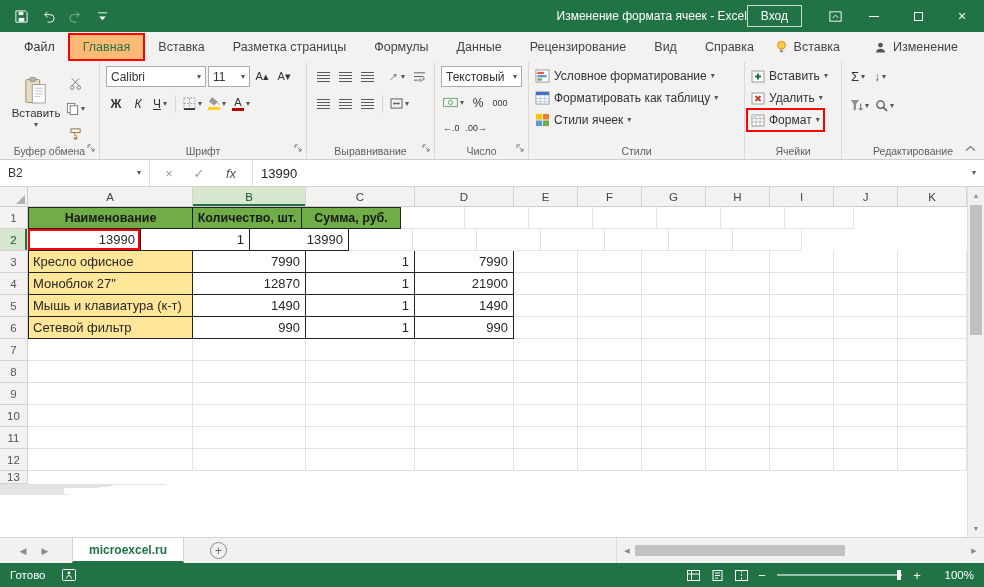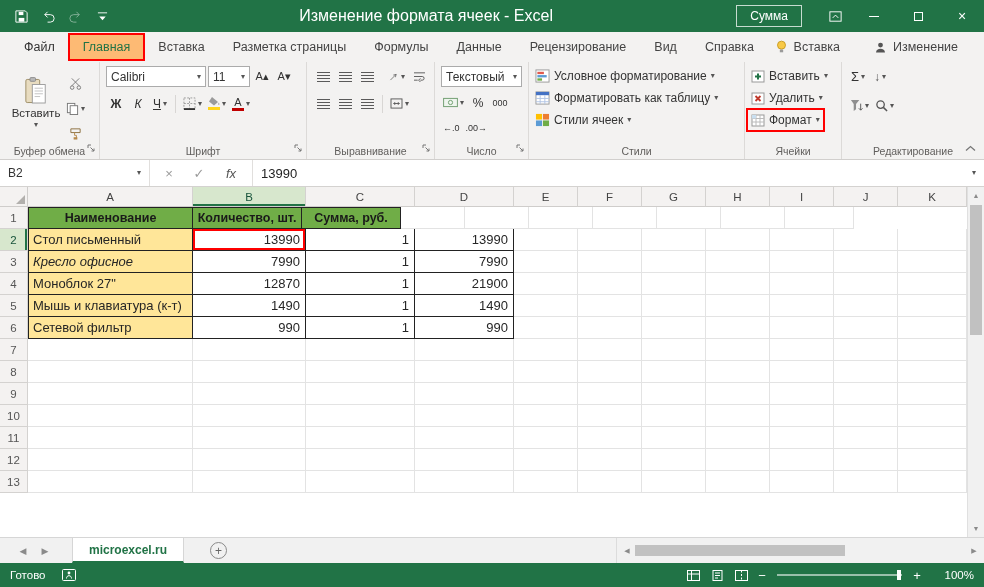--- a/index.html
+++ b/index.html
@@ -6,21 +6,21 @@
   html,body { width:984px; height:587px; overflow:hidden; }
   body { font-family:"Liberation Sans","DejaVu Sans",sans-serif; font-size:12px; color:#262626; background:#fff; }
   :root { --green:#217346; --red:#ff0000; --thead:#70ad47; --tname:#ffe699; --selhdr:#d7e7cd; --ribbon:#f3f2f1; }
   .app { width:984px; height:587px; display:flex; flex-direction:column; }
 
   
   .titlebar { height:32px; background:var(--green); display:flex; align-items:center; color:#fff; flex:0 0 auto; }
   .qat { display:flex; align-items:center; padding-left:8px; }
   .qat-btn { width:27px; height:32px; display:flex; align-items:center; justify-content:center; }
   .dim { opacity:.45; }
-  .tb-title { flex:1; text-align:center; font-size:16px; white-space:nowrap; overflow:hidden; }
+  .tb-title { flex:1; text-align:right; font-size:12px; white-space:nowrap; overflow:hidden; }
   .login { border:1px solid rgba(255,255,255,.75); padding:3px 13px; font-size:12px; margin-right:16px; white-space:nowrap; }
   .tb-ico { width:34px; height:32px; display:flex; align-items:center; justify-content:center; }
   .win { width:44px; height:32px; display:flex; align-items:center; justify-content:center; font-size:14px; }
   .win .box { width:9px; height:9px; border:1px solid #fff; display:block; }
   .win .line { width:10px; border-top:1px solid #fff; display:block; }
 
   
   .tabsrow { height:30px; background:var(--ribbon); display:flex; align-items:center; padding-left:10px; flex:0 0 auto; }
   .tab { padding:6px 14px; font-size:12.5px; color:#444; white-space:nowrap; }
   .tab.file { color:#333; }
@@ -133,21 +133,21 @@
           </svg>
       </div>
       <div class="qat-btn">
         <svg width="11" height="11" viewBox="0 0 12 12">
             <path d="M1 2h10" stroke="#fff"></path>
             <path d="M2.5 6l3.5 4 3.5-4z" fill="#fff"></path>
           </svg>
       </div>
     </div>
     <div class="tb-title">Изменение формата ячеек  -  Excel</div>
-    <div class="login">Сумма</div>
+    <div class="login">Вход</div>
     <div class="tb-ico">
       <svg width="15" height="15" viewBox="0 0 16 16">
           <rect x="2" y="3" width="12" height="10" fill="none" stroke="#fff"></rect>
           <path d="M5 9.5L8 6.5l3 3" fill="none" stroke="#fff"></path>
         </svg>
     </div>
     <div class="win">
         <span class="line"></span>
       </div>
     <div class="win">
@@ -519,35 +519,34 @@
           <div class="cell" style="width: 64px;"></div>
           <div class="cell" style="width: 64px;"></div>
           <div class="cell" style="width: 64px;"></div>
           <div class="cell" style="width: 64px;"></div>
           <div class="cell" style="width: 64px;"></div>
           <div class="cell" style="width: 64px;"></div>
           <div class="cell" style="width: 69px;"></div>
         </div>
         <div class="grid-row" style="height: 22px;">
           <div class="row-h sel" style="width: 28px;">2</div>
-          <div class="cell tname tleft" style="width: 165px;">Стол письменный</div>
           <div class="cell tnum active-cell" style="width: 113px;">13990</div>
           <div class="cell tnum" style="width: 109px;">1</div>
           <div class="cell tnum" style="width: 99px;">13990</div>
           <div class="cell" style="width: 64px;"></div>
           <div class="cell" style="width: 64px;"></div>
           <div class="cell" style="width: 64px;"></div>
           <div class="cell" style="width: 64px;"></div>
           <div class="cell" style="width: 64px;"></div>
           <div class="cell" style="width: 64px;"></div>
           <div class="cell" style="width: 69px;"></div>
         </div>
         <div class="grid-row" style="height: 22px;">
           <div class="row-h" style="width: 28px;">3</div>
-          <div class="cell tname tleft" style="width: 165px; font-style: italic;">Кресло офисное</div>
+          <div class="cell tname tleft" style="width: 165px;">Кресло офисное</div>
           <div class="cell tnum" style="width: 113px;">7990</div>
           <div class="cell tnum" style="width: 109px;">1</div>
           <div class="cell tnum" style="width: 99px;">7990</div>
           <div class="cell" style="width: 64px;"></div>
           <div class="cell" style="width: 64px;"></div>
           <div class="cell" style="width: 64px;"></div>
           <div class="cell" style="width: 64px;"></div>
           <div class="cell" style="width: 64px;"></div>
           <div class="cell" style="width: 64px;"></div>
           <div class="cell" style="width: 69px;"></div>
@@ -671,21 +670,21 @@
           <div class="cell" style="width: 109px;"></div>
           <div class="cell" style="width: 99px;"></div>
           <div class="cell" style="width: 64px;"></div>
           <div class="cell" style="width: 64px;"></div>
           <div class="cell" style="width: 64px;"></div>
           <div class="cell" style="width: 64px;"></div>
           <div class="cell" style="width: 64px;"></div>
           <div class="cell" style="width: 64px;"></div>
           <div class="cell" style="width: 69px;"></div>
         </div>
-        <div class="grid-row" style="height: 22px;">
+        <div class="grid-row" style="height: 22px; flex-direction: column;">
           <div class="row-h" style="width: 28px;">13</div>
           <div class="cell" style="width: 165px;"></div>
           <div class="cell" style="width: 113px;"></div>
           <div class="cell" style="width: 109px;"></div>
           <div class="cell" style="width: 99px;"></div>
           <div class="cell" style="width: 64px;"></div>
           <div class="cell" style="width: 64px;"></div>
           <div class="cell" style="width: 64px;"></div>
           <div class="cell" style="width: 64px;"></div>
           <div class="cell" style="width: 64px;"></div>

